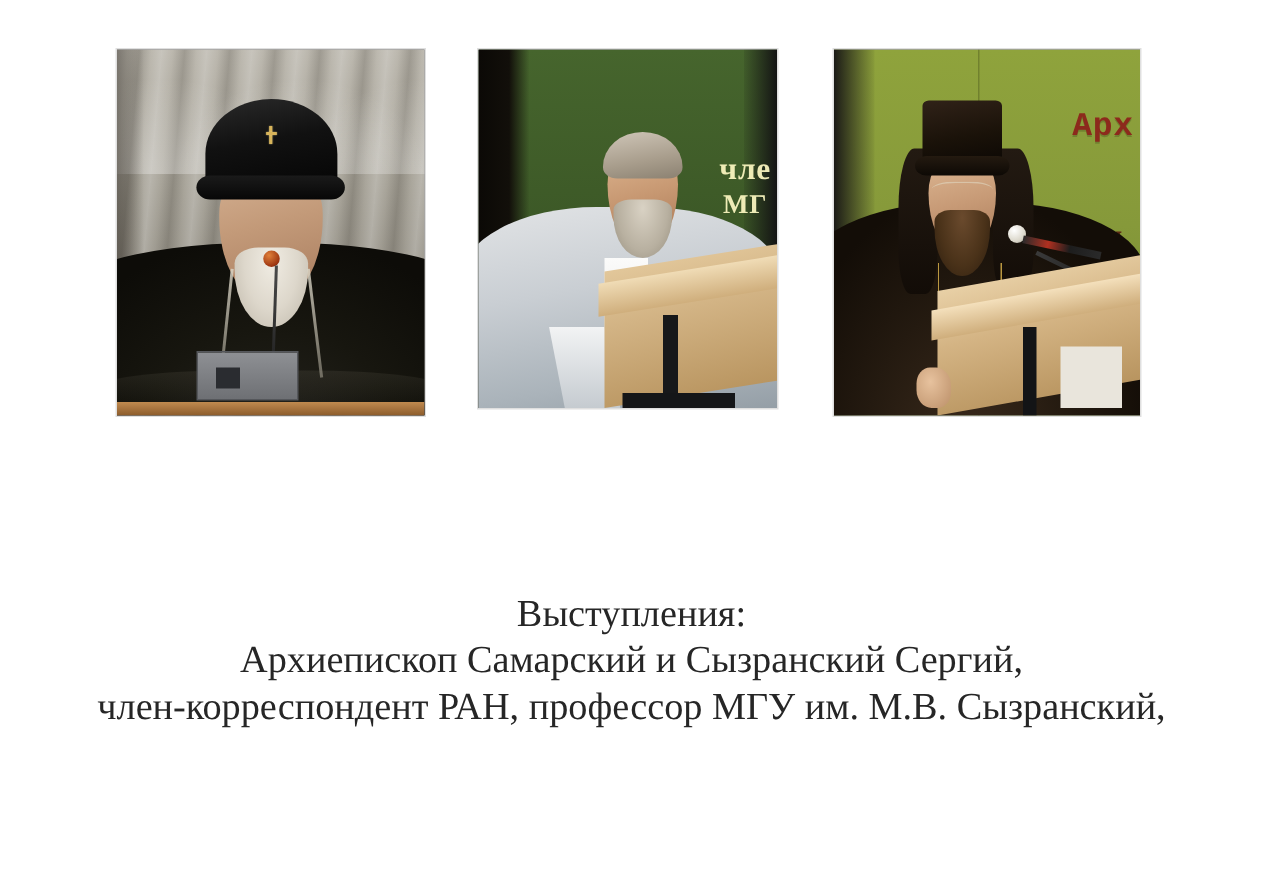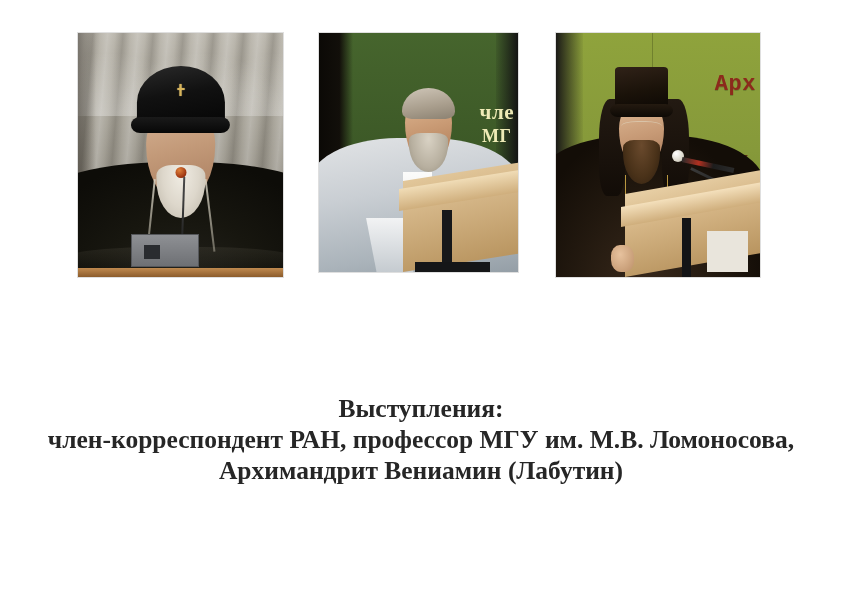--- a/index.html
+++ b/index.html
@@ -510,21 +510,21 @@
     position: absolute;
     left: 0;
     top: 393px;
     width: 842px;
     text-align: center;
     font-family: "Liberation Serif", "DejaVu Serif", serif;
     font-size: 25.5px;
     line-height: 31px;
     color: #262626;
   }
-  .caption .line { display: block; white-space: nowrap; font-weight: bold; }
+  .caption .line { display: block; white-space: nowrap; }
 </style>
 </head>
 <body>
 
 <div class="slide">
 
   <div class="photo-row">
 
     <div class="photo" id="photo-1" title="Архиепископ Самарский и Сызранский Сергий выступает у микрофона">
       <div class="scene">
@@ -615,17 +615,17 @@
         <div class="p3-stand"></div>
         <div class="p3-paper"></div>
         <div class="p3-hand"></div>
       </div>
     </div>
 
   </div>
 
   <div class="caption">
     <span class="line">Выступления:</span>
-    <span class="line">член-корреспондент РАН, профессор МГУ им. М.В. Ломоносова,</span>
-    <span class="line">Архимандрит Вениамин (Лабутин)</span>
+    <span class="line">Архиепископ Самарский и Сызранский Сергий,</span>
+    <span class="line">член-корреспондент РАН, профессор МГУ им. М.В. Сызранский,</span>
   </div>
 
 </div>
 
 </body></html>

